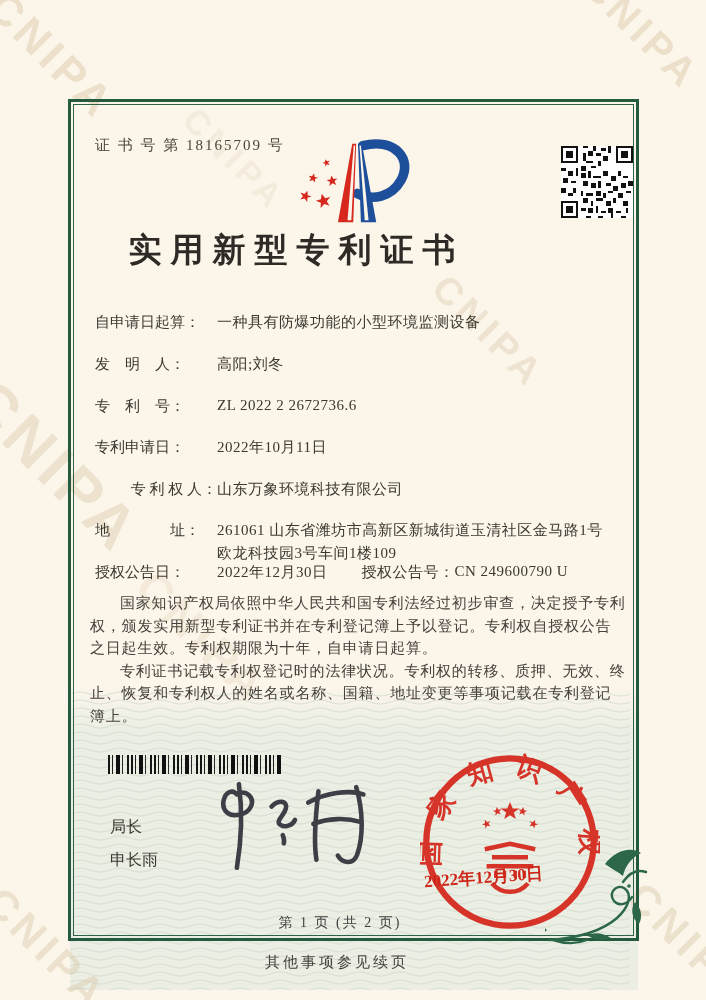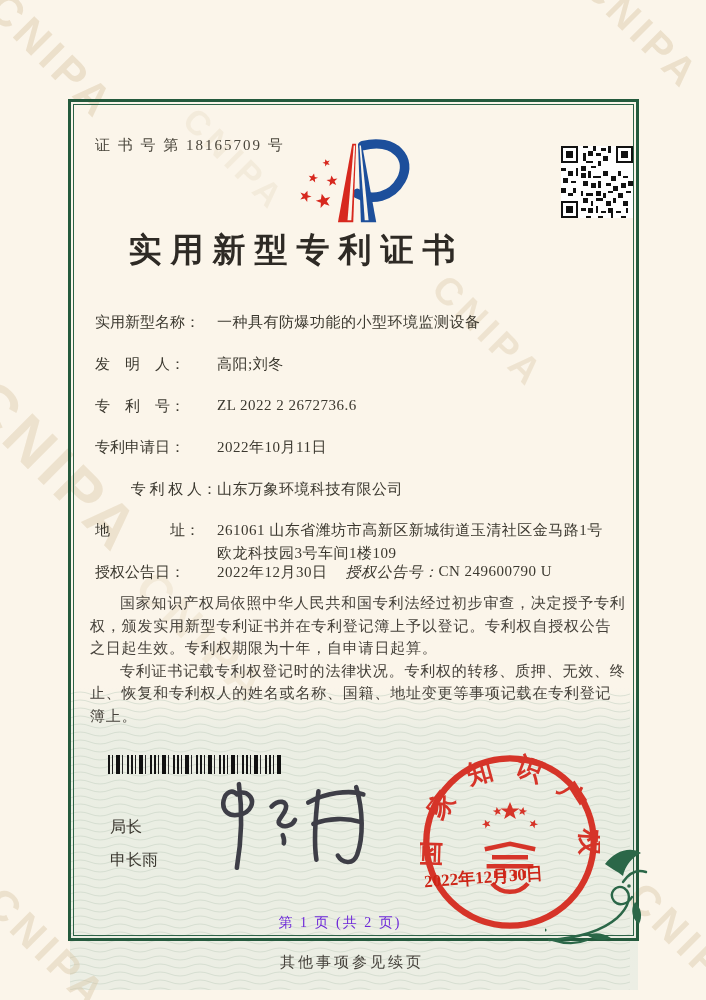--- a/index.html
+++ b/index.html
@@ -37,21 +37,21 @@
   .qr{position:absolute;left:561px;top:146px;width:72px;height:72px;z-index:3;}
   .title{
     position:absolute;left:0;top:228px;width:593px;text-align:center;z-index:3;
     font-size:33px;font-weight:700;letter-spacing:9px;color:#2e2a25;
   }
   .fields{position:absolute;left:95px;top:0;width:540px;z-index:3;font-size:15px;color:#3b382f;}
   .frow{position:absolute;left:0;white-space:nowrap;}
   .flabel{display:inline-block;width:122px;vertical-align:top;}
   .fvalue{display:inline-block;vertical-align:top;letter-spacing:.5px;}
   .addr{line-height:23px;}
-  .grant2{margin-left:18px;font-style:italic;}
+  .grant2{margin-left:34px;}
   .body-text{
     position:absolute;left:90px;top:592px;width:537px;z-index:3;
     font-size:15px;line-height:22.5px;color:#45413a;
     font-family:"Liberation Serif","DejaVu Serif",serif;
   }
   .body-text p{margin:0;text-indent:2em;letter-spacing:.8px;}
   .barcode{
     position:absolute;left:108px;top:755px;width:174px;height:19px;z-index:3;
     background:repeating-linear-gradient(90deg,
       #141414 0 2px, transparent 2px 4px,
@@ -61,22 +61,22 @@
       #151515 19px 21px, transparent 21px 23px);
   }
   .signer{position:absolute;left:110px;top:810px;z-index:3;font-size:16px;color:#3a372f;line-height:33px;}
   .sig-svg{position:absolute;left:205px;top:776px;width:180px;height:102px;z-index:3;}
   .seal{position:absolute;left:420px;top:752px;width:180px;height:180px;z-index:4;opacity:.93;}
   .seal-date{
     position:absolute;left:424px;top:866px;z-index:5;
     font-size:17px;font-weight:700;color:#cd2517;letter-spacing:0px;
     transform:rotate(-4deg);white-space:nowrap;
   }
-  .page-info{position:absolute;left:0;top:914px;width:680px;text-align:center;z-index:3;font-size:14px;color:#6d28d9;letter-spacing:2px;}
-  .footer-note{position:absolute;left:0;top:953px;width:674px;text-align:center;z-index:3;font-size:15px;color:#44403a;letter-spacing:3px;margin-left:15px;}
+  .page-info{position:absolute;left:0;top:914px;width:680px;text-align:center;z-index:3;font-size:14px;color:#404040;letter-spacing:2px;}
+  .footer-note{position:absolute;left:0;top:953px;width:674px;text-align:center;z-index:3;font-size:15px;color:#44403a;letter-spacing:3px;}
   .flourish{position:absolute;left:545px;top:842px;width:112px;height:112px;z-index:4;}
 </style>
 </head>
 <body>
 
 <div class="page">
 
   <div class="waveband">
     <svg viewBox="0 0 568 302" preserveAspectRatio="none">
       <defs>
@@ -228,21 +228,21 @@
         <rect x="20" y="27" width="1" height="2"></rect>
           <rect x="24" y="28" width="2" height="1"></rect>
       </g>
     </svg>
   </div>
 
   <div class="title">实用新型专利证书</div>
 
   <div class="fields">
     <div class="frow" style="top:313px;">
-      <span class="flabel">实用新型名称：</span><span class="fvalue">一种具有防爆功能的小型环境监测设备</span>
+      <span class="flabel">自申请日起算：</span><span class="fvalue">一种具有防爆功能的小型环境监测设备</span>
     </div>
     <div class="frow" style="top:355px;">
       <span class="flabel">发　明　人：</span><span class="fvalue">高阳;刘冬</span>
     </div>
     <div class="frow" style="top:397px;">
       <span class="flabel">专　利　号：</span><span class="fvalue">ZL 2022 2 2672736.6</span>
     </div>
     <div class="frow" style="top:438px;text-decoration:underline;">
       <span class="flabel">专利申请日：</span><span class="fvalue">2022年10月11日</span>
     </div>

